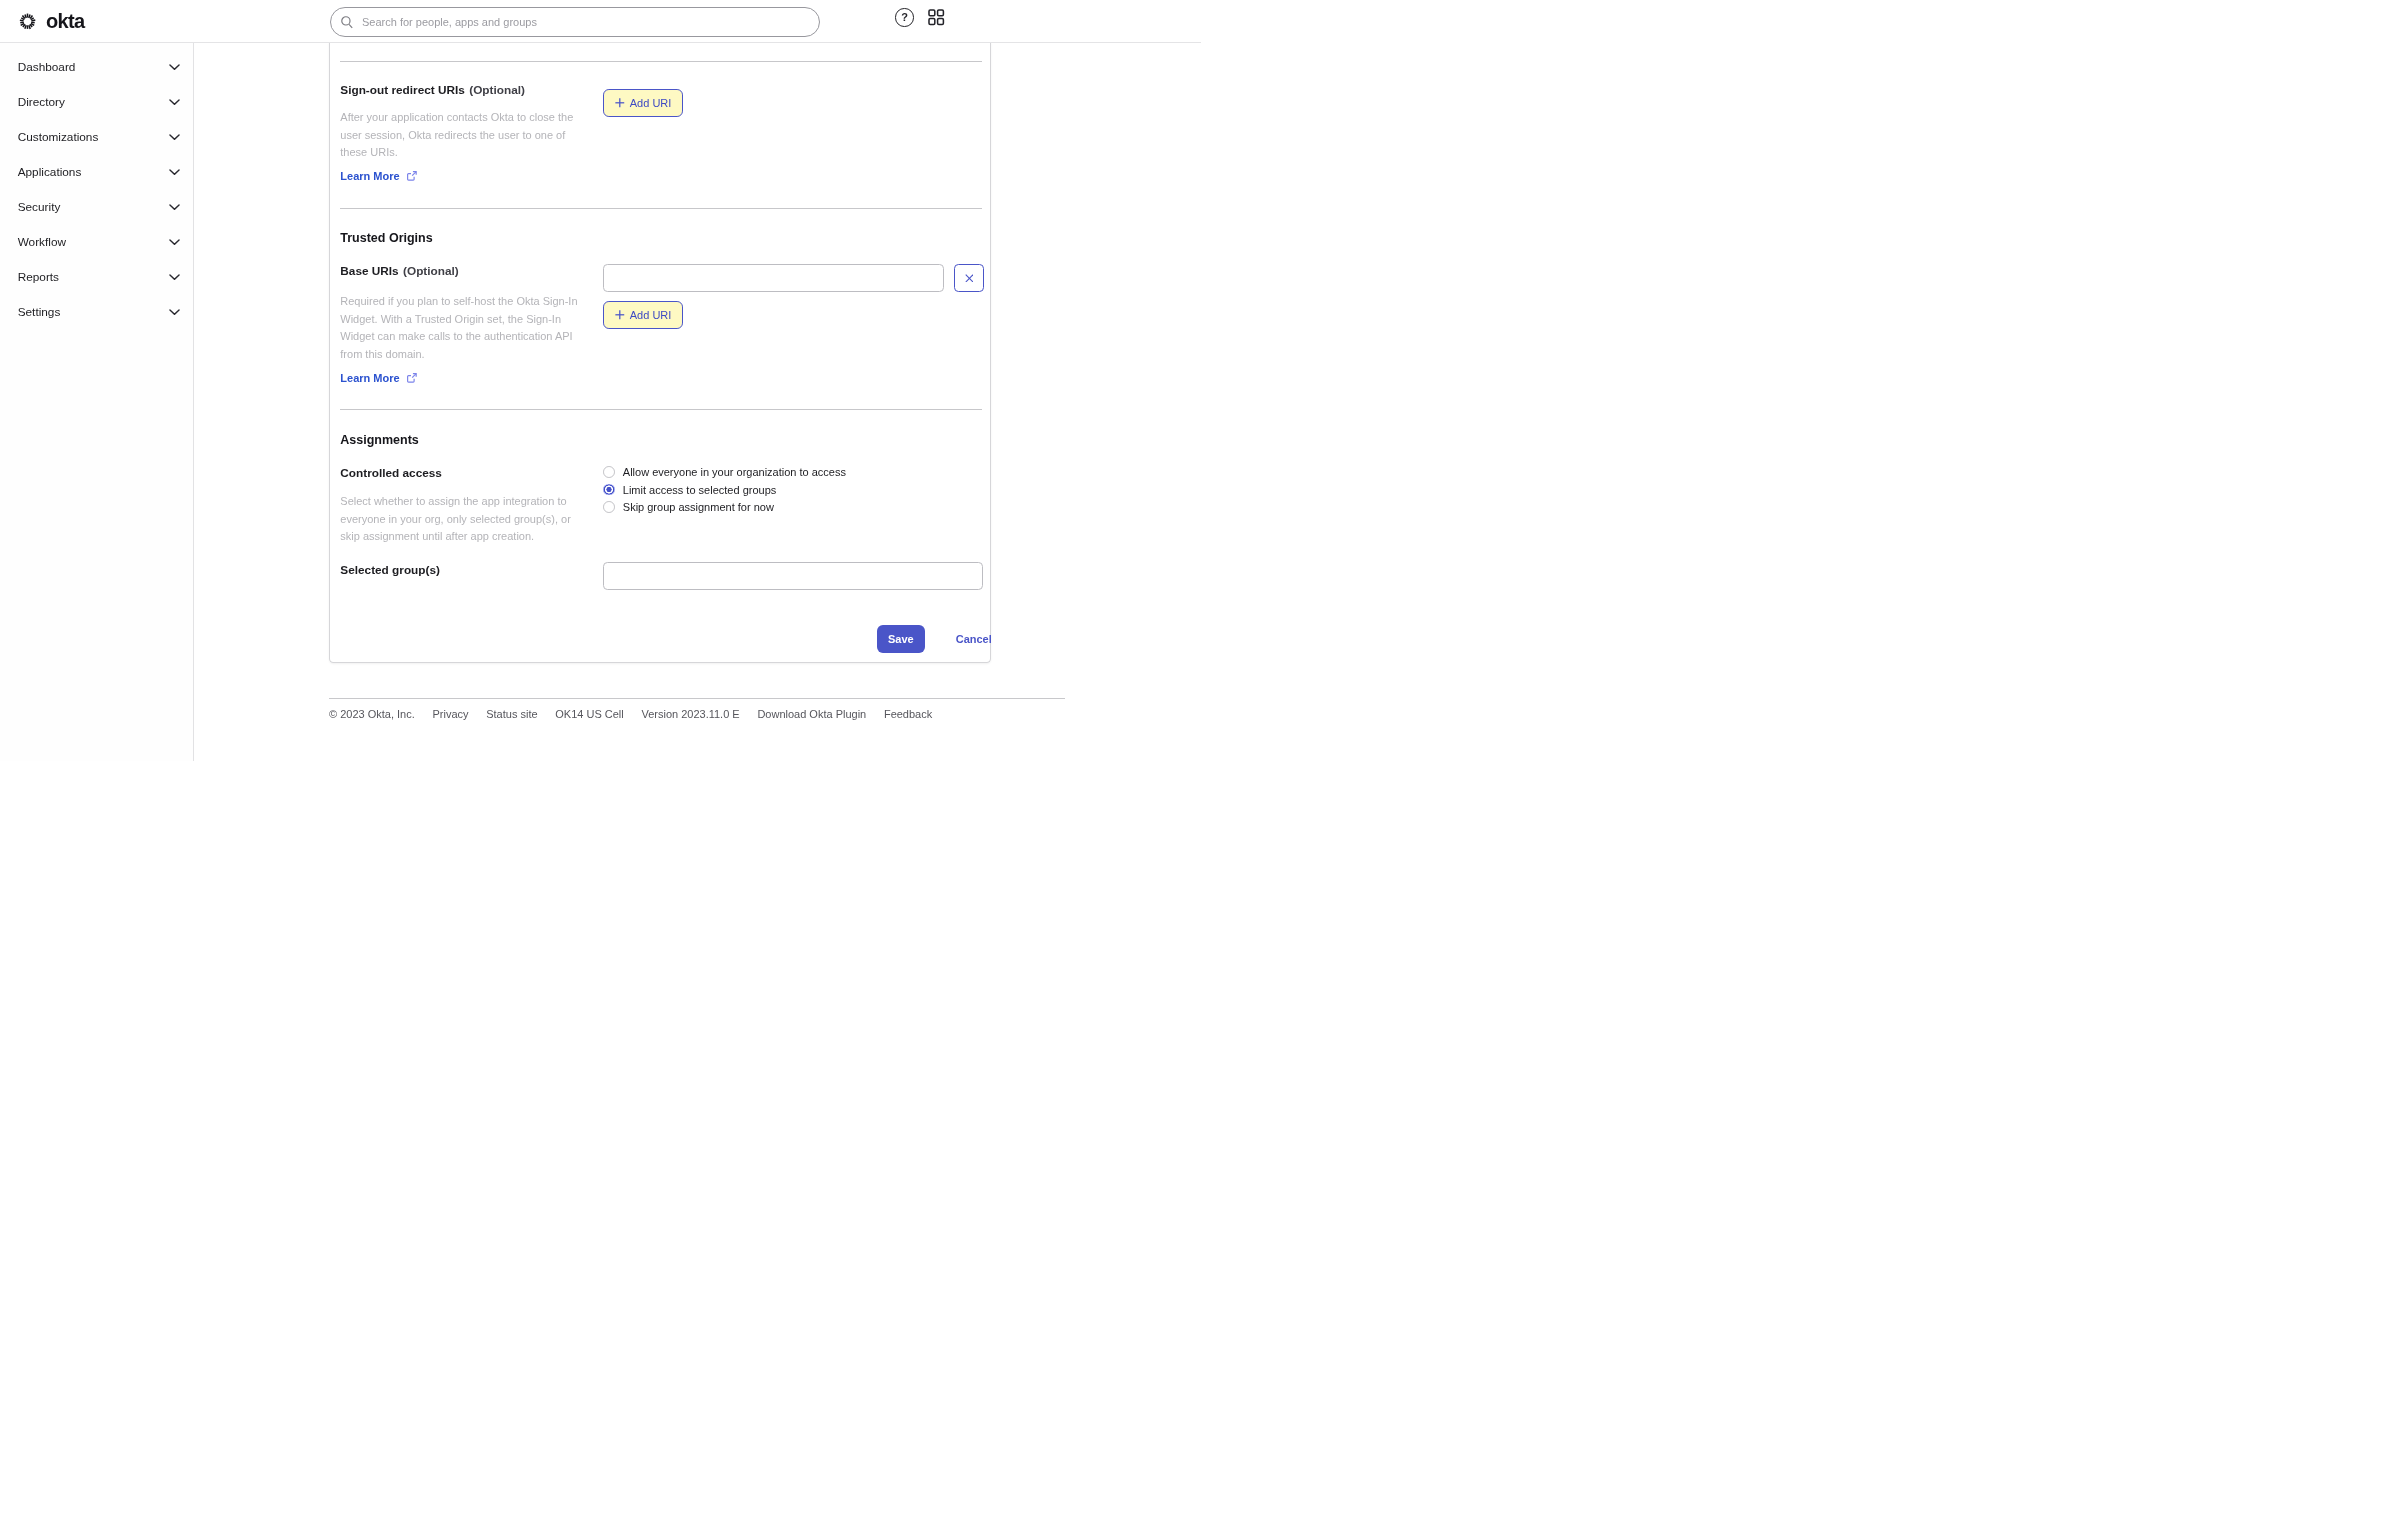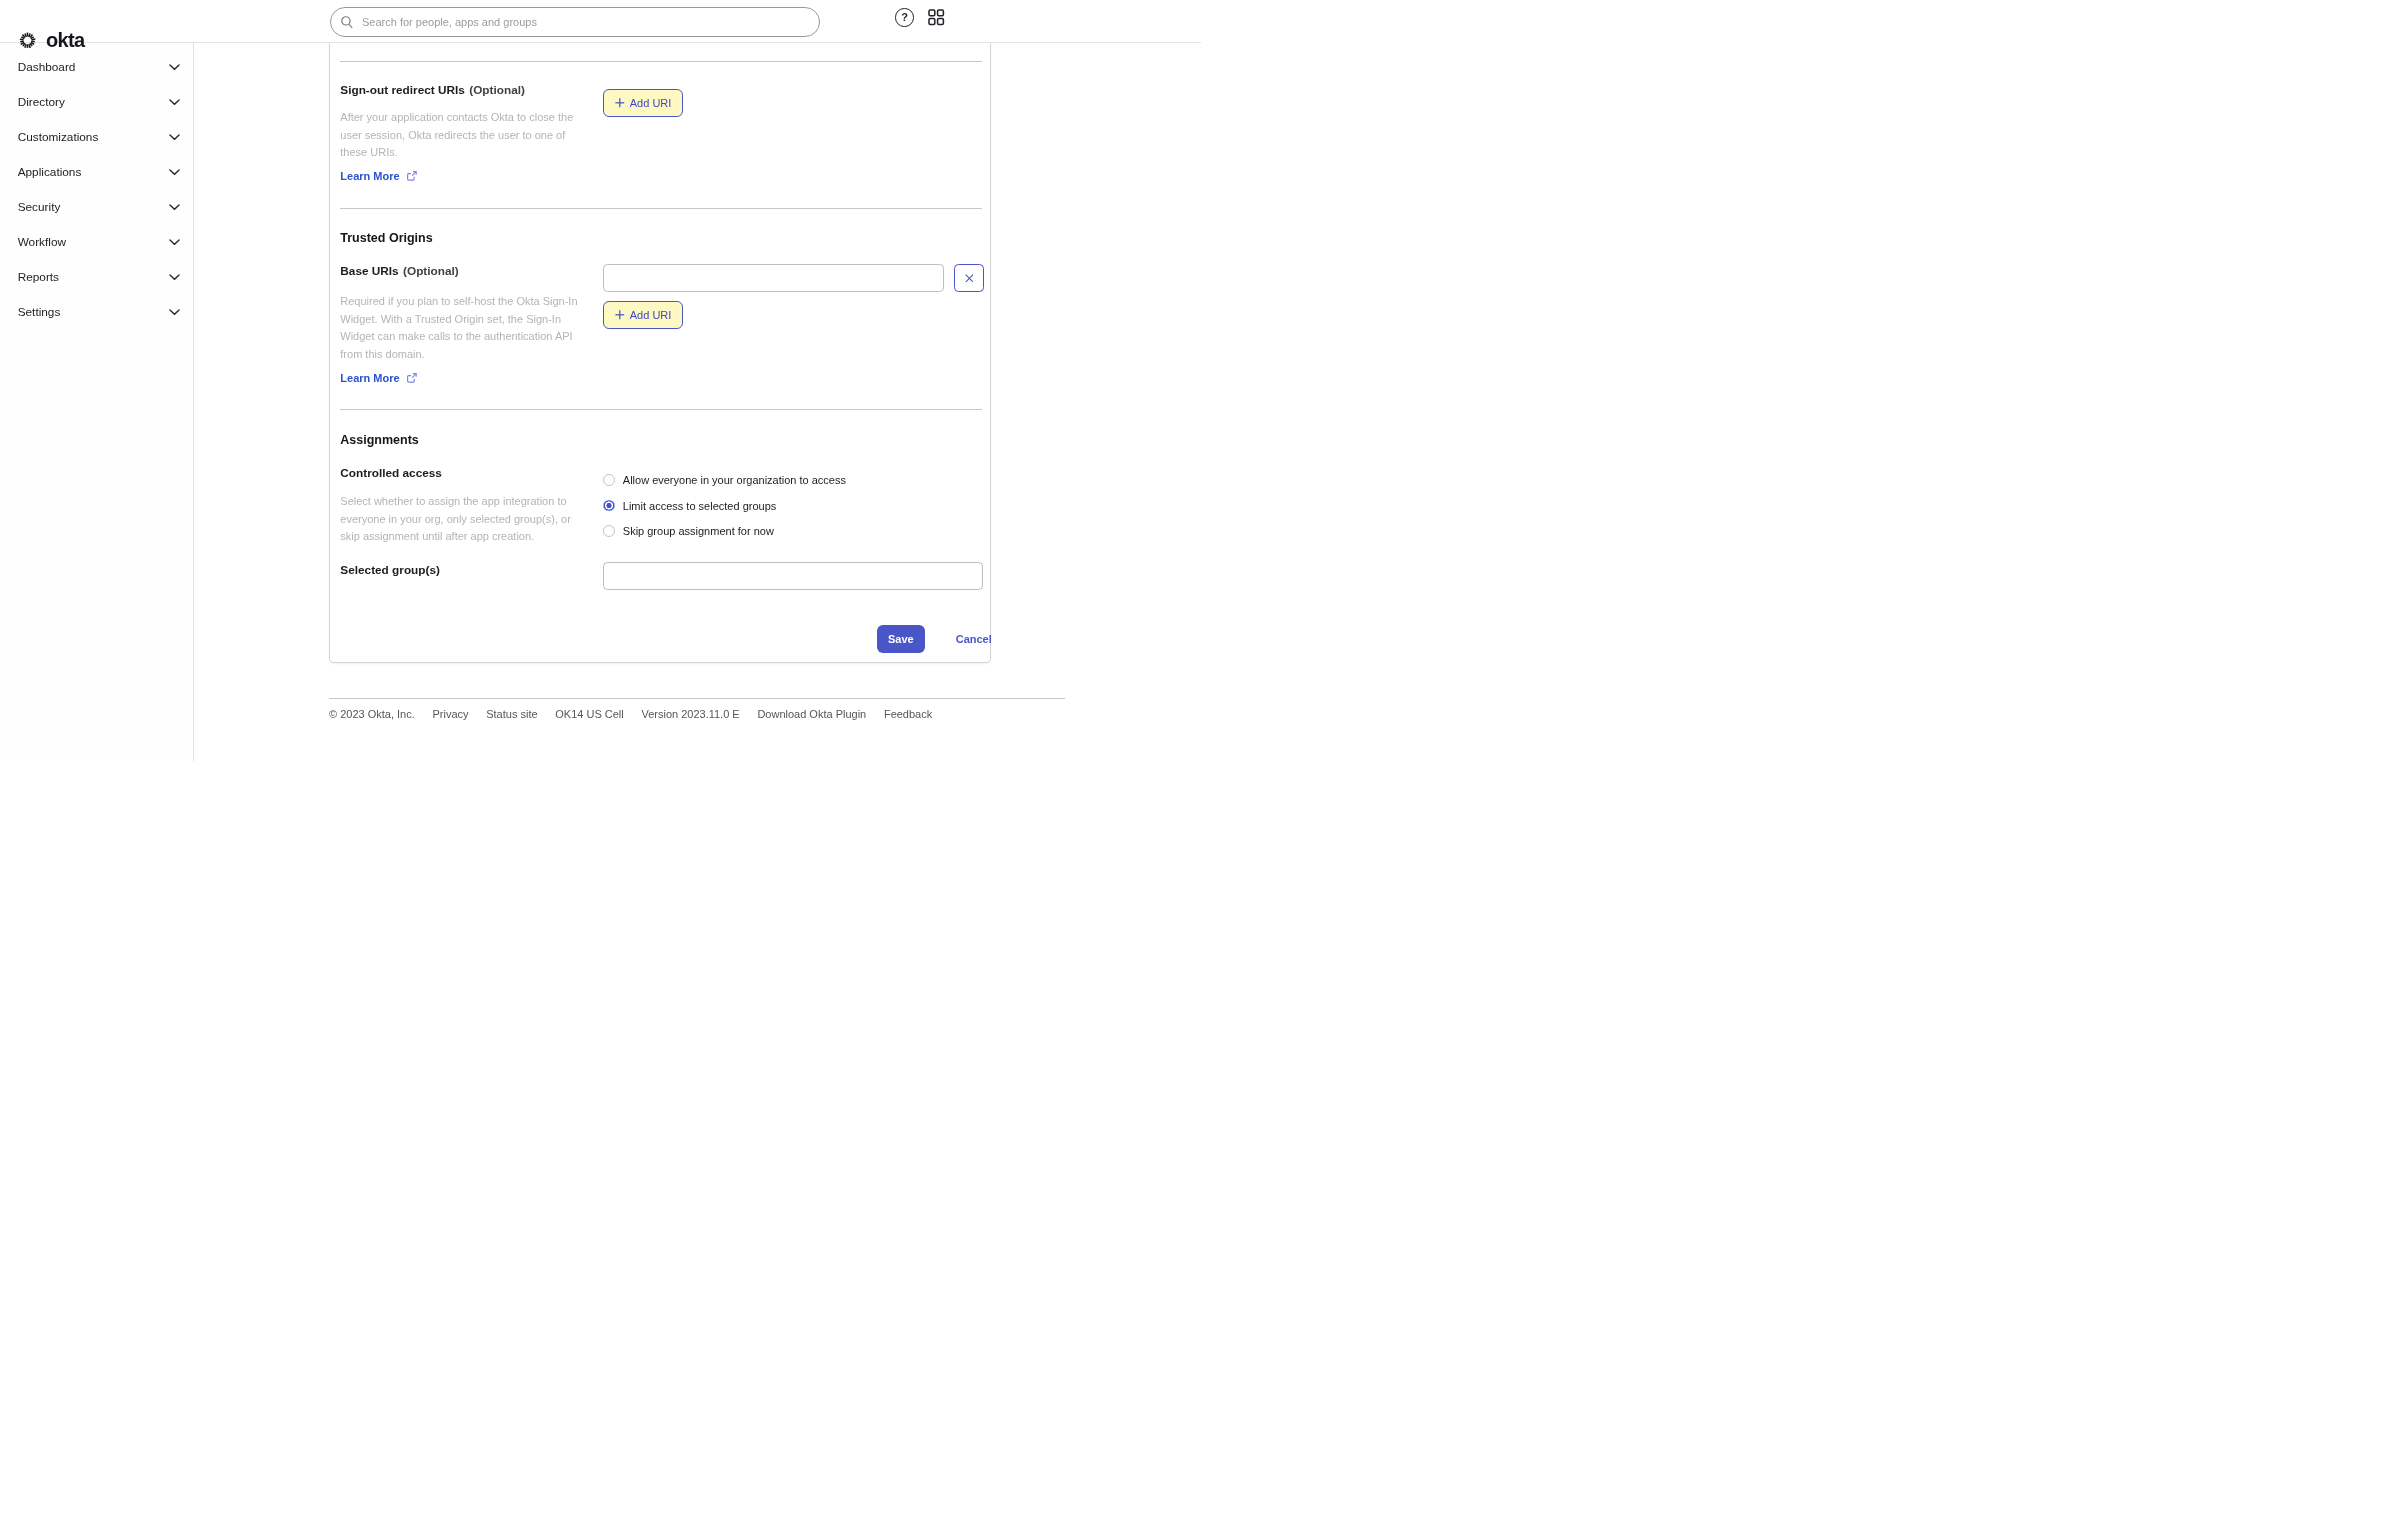--- a/index.html
+++ b/index.html
@@ -5,21 +5,21 @@
   * { margin:0; padding:0; box-sizing:border-box; }
   html,body { background:#fff; }
   body {
     font-family:"Liberation Sans","DejaVu Sans",sans-serif;
     color:#1d1d21;
     width:1201px; height:761px; position:relative; overflow:hidden;
   }
   
   .header { position:absolute; left:0; top:0; width:1201px; height:43px;
     background:#fff; border-bottom:0.7px solid #e4e4e6; z-index:5; }
-  .brand { position:absolute; left:15.5px; top:0; height:43px; display:flex; align-items:center; gap:7.4px; cursor:pointer;margin-top:19px; }
+  .brand { position:absolute; left:15.5px; top:0; height:43px; display:flex; align-items:center; gap:7.4px; cursor:pointer; }
   .brand-word { font-size:20px; font-weight:700; letter-spacing:-0.6px; color:#16161b; }
   .search-wrap { position:absolute; left:330px; top:6.6px; width:490px; height:30px; }
   .search-input { width:100%; height:100%; border:0.7px solid #98989e; border-radius:15px;
     padding:0 10.3px 0 31px; font-size:11px; font-family:inherit; color:#1d1d21; outline:none; background:#fff; }
   .search-input::placeholder { color:#9b9ba1; }
   .search-ico { position:absolute; left:9.6px; top:8px; }
   .hdr-ico { position:absolute; top:8px; width:19px; height:19px; display:flex; align-items:center; justify-content:center; cursor:pointer; }
   .help-circle { width:18.4px; height:18.4px; border:1.5px solid #26262b; border-radius:50%;
     display:flex; align-items:center; justify-content:center; font-size:11px; font-weight:700; color:#26262b; }
   
@@ -41,21 +41,21 @@
   .learn { position:absolute; left:10.3px; display:flex; align-items:center; gap:6px;
     font-size:11px; font-weight:700; color:#2b52cf; cursor:pointer; text-decoration:none; }
   .btn-adduri { position:absolute; left:273px; height:28px; padding:0 11px;
     display:inline-flex; align-items:center; gap:5.2px; background:#fef9c3;
     border:0.7px solid #4a55c8; border-radius:5.9px; color:#3d49c4; font-size:11px; font-weight:500;
     font-family:inherit; cursor:pointer; }
   .txtin { position:absolute; height:28px; border:0.7px solid #bdbdc2; border-radius:4.4px;
     font-size:11px; font-family:inherit; color:#1d1d21; padding:0 8.8px; outline:none; background:#fff; }
   .btn-x { position:absolute; left:624px; width:30px; height:28px; background:#fff;
     border:0.7px solid #4a55c8; border-radius:4.4px; display:flex; align-items:center; justify-content:center; cursor:pointer; }
-  .radio-row { display:flex; align-items:center; gap:8px; height:17.7px; cursor:pointer;margin-top:8px; }
+  .radio-row { display:flex; align-items:center; gap:8px; height:17.7px; cursor:pointer; }
   .radio { width:11.8px; height:11.8px; border-radius:50%; background:#fff; border:1.5px solid #c3c3c7; flex:none; }
   .radio.radio-selected { border:none;
     background:radial-gradient(circle,#4450c8 0 2.4px,#fff 2.8px 3.8px,#4450c8 4.3px 4.9px,#9aa2ec 5.1px 5.9px); }
   .radio-lbl { font-size:11px; color:#1d1d21; }
   .radios { position:absolute; left:273px; top:420px; display:flex; flex-direction:column; gap:0; }
   .actions { position:absolute; left:547px; top:582px; display:flex; align-items:center; gap:31px; }
   .btn-save { height:28px; padding:0 11px; background:#4a55c8; color:#fff; border:none;
     border-radius:5.9px; font-size:11px; font-weight:700; font-family:inherit; cursor:pointer; }
   .btn-cancel { background:none; border:none; font-family:inherit; font-size:11px; font-weight:700;
     color:#4a55c8; cursor:pointer; }

